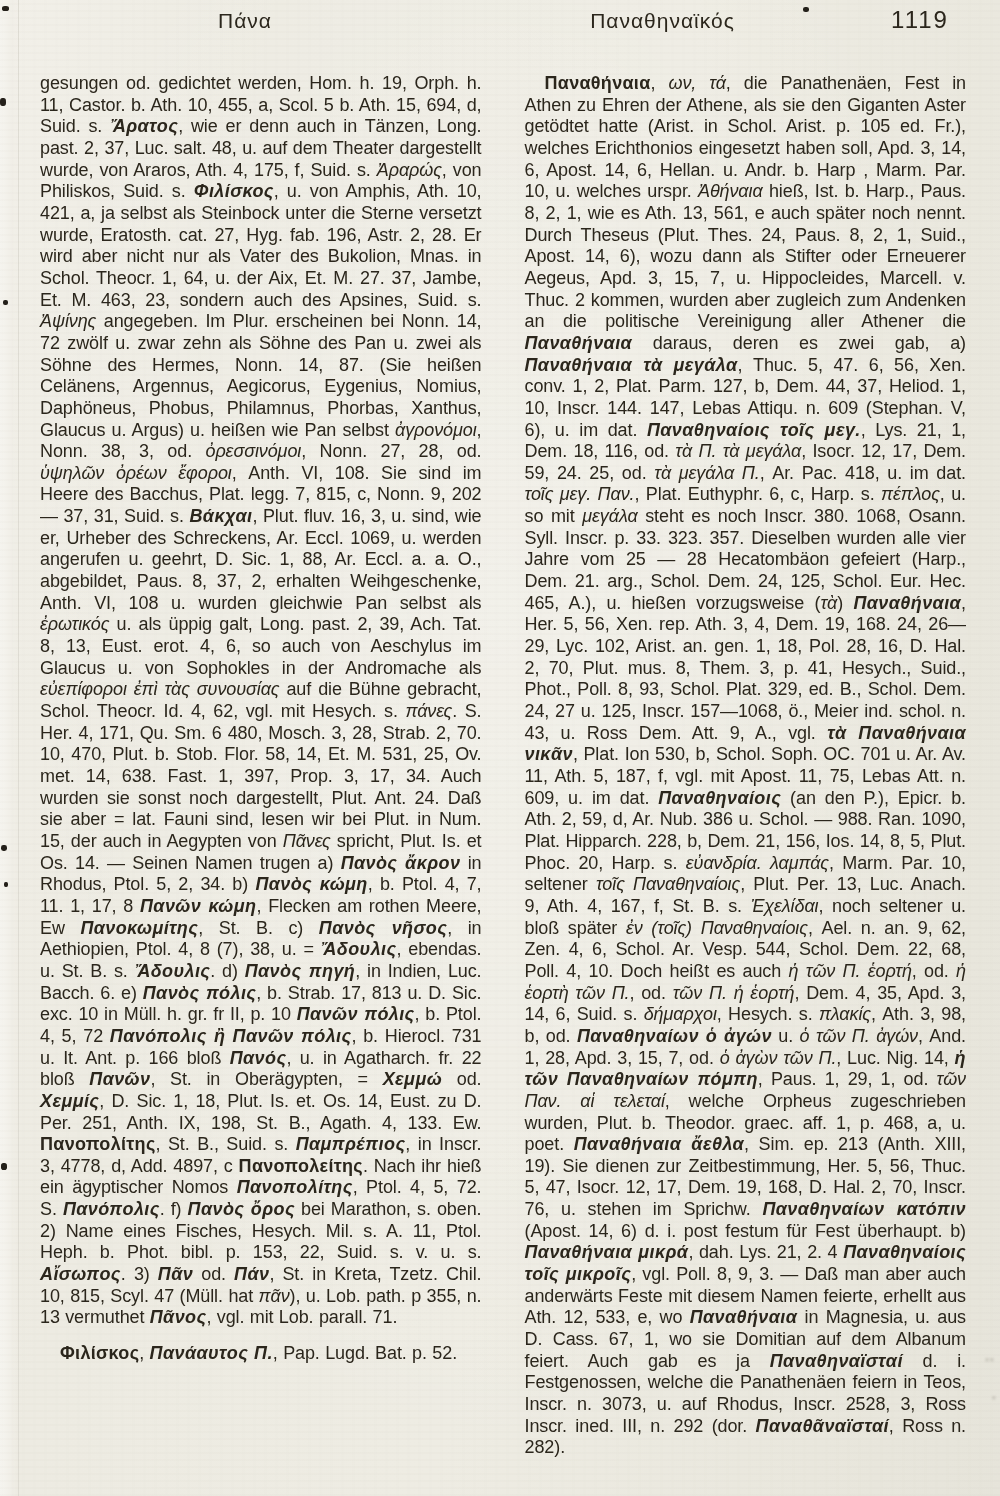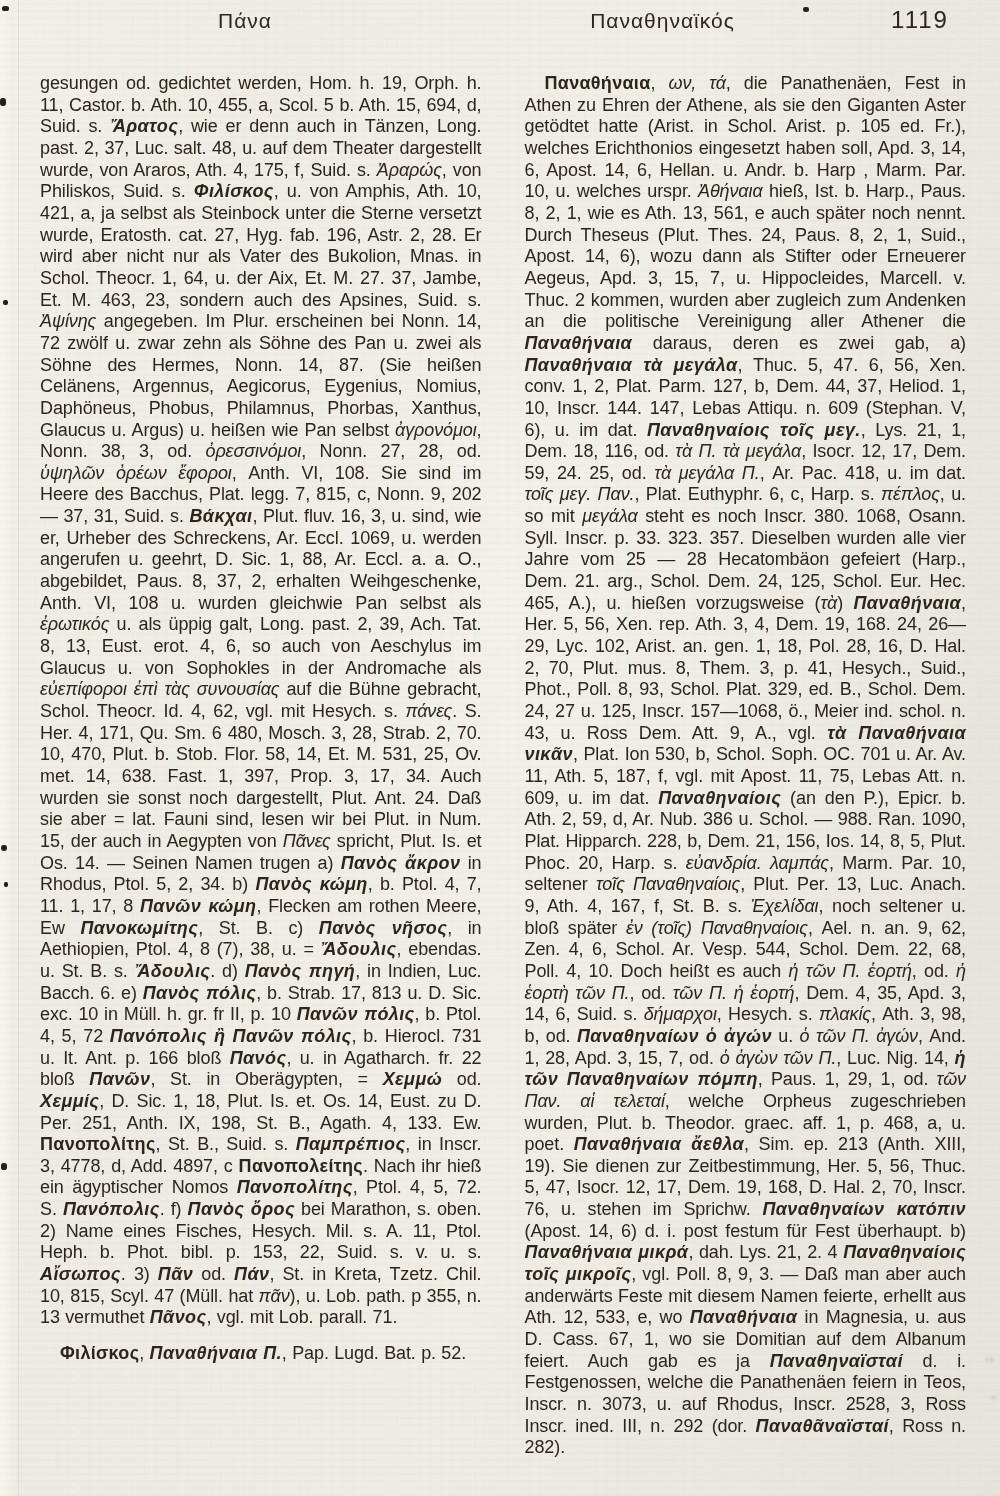--- a/index.html
+++ b/index.html
@@ -66,19 +66,19 @@
 
   <div class="running-head">
     <div class="head-left">Πάνα</div>
     <div class="head-right">Παναθηναϊκός</div>
     <div class="page-number">1119</div>
   </div>
 
   <div class="columns">
     <div class="col">
         <p class="para"><span class="run-n">gesungen od. gedichtet werden, Hom. h. 19, Orph. h. 11, Castor. b. Ath. 10, 455, a, Scol. 5 b. Ath. 15, 694, d, Suid. s. </span><span class="run-gb">Ἄρατος</span><span class="run-n">, wie er denn auch in Tänzen, Long. past. 2, 37, Luc. salt. 48, u. auf dem Theater dargestellt wurde, von Araros, Ath. 4, 175, f, Suid. s. </span><span class="run-g">Ἀραρώς</span><span class="run-n">, von Philiskos, Suid. s. </span><span class="run-gb">Φιλίσκος</span><span class="run-n">, u. von Amphis, Ath. 10, 421, a, ja selbst als Steinbock unter die Sterne versetzt wurde, Eratosth. cat. 27, Hyg. fab. 196, Astr. 2, 28. Er wird aber nicht nur als Vater des Bukolion, Mnas. in Schol. Theocr. 1, 64, u. der Aix, Et. M. 27. 37, Jambe, Et. M. 463, 23, sondern auch des Apsines, Suid. s. </span><span class="run-g">Ἀψίνης</span><span class="run-n"> angegeben. Im Plur. erscheinen bei Nonn. 14, 72 zwölf u. zwar zehn als Söhne des Pan u. zwei als Söhne des Hermes, Nonn. 14, 87. (Sie heißen Celänens, Argennus, Aegicorus, Eygenius, Nomius, Daphöneus, Phobus, Philamnus, Phorbas, Xanthus, Glaucus u. Argus) u. heißen wie Pan selbst </span><span class="run-g">ἀγρονόμοι</span><span class="run-n">, Nonn. 38, 3, od. </span><span class="run-g">ὀρεσσινόμοι</span><span class="run-n">, Nonn. 27, 28, od. </span><span class="run-g">ὑψηλῶν ὀρέων ἔφοροι</span><span class="run-n">, Anth. VI, 108. Sie sind im Heere des Bacchus, Plat. legg. 7, 815, c, Nonn. 9, 202 — 37, 31, Suid. s. </span><span class="run-gb">Βάκχαι</span><span class="run-n">, Plut. fluv. 16, 3, u. sind, wie er, Urheber des Schreckens, Ar. Eccl. 1069, u. werden angerufen u. geehrt, D. Sic. 1, 88, Ar. Eccl. a. a. O., abgebildet, Paus. 8, 37, 2, erhalten Weihgeschenke, Anth. VI, 108 u. wurden gleichwie Pan selbst als </span><span class="run-g">ἐρωτικός</span><span class="run-n"> u. als üppig galt, Long. past. 2, 39, Ach. Tat. 8, 13, Eust. erot. 4, 6, so auch von Aeschylus im Glaucus u. von Sophokles in der Andromache als </span><span class="run-g">εὐεπίφοροι ἐπὶ τὰς συνουσίας</span><span class="run-n"> auf die Bühne gebracht, Schol. Theocr. Id. 4, 62, vgl. mit Hesych. s. </span><span class="run-g">πάνες</span><span class="run-n">. S. Her. 4, 171, Qu. Sm. 6 480, Mosch. 3, 28, Strab. 2, 70. 10, 470, Plut. b. Stob. Flor. 58, 14, Et. M. 531, 25, Ov. met. 14, 638. Fast. 1, 397, Prop. 3, 17, 34. Auch wurden sie sonst noch dargestellt, Plut. Ant. 24. Daß sie aber = lat. Fauni sind, lesen wir bei Plut. in Num. 15, der auch in Aegypten von </span><span class="run-g">Πᾶνες</span><span class="run-n"> spricht, Plut. Is. et Os. 14. — Seinen Namen trugen a) </span><span class="run-gb">Πανὸς ἄκρον</span><span class="run-n"> in Rhodus, Ptol. 5, 2, 34. b) </span><span class="run-gb">Πανὸς κώμη</span><span class="run-n">, b. Ptol. 4, 7, 11. 1, 17, 8 </span><span class="run-gb">Πανῶν κώμη</span><span class="run-n">, Flecken am rothen Meere, Ew </span><span class="run-gb">Πανοκωμίτης</span><span class="run-n">, St. B. c) </span><span class="run-gb">Πανὸς νῆσος</span><span class="run-n">, in Aethiopien, Ptol. 4, 8 (7), 38, u. = </span><span class="run-gb">Ἄδουλις</span><span class="run-n">, ebendas. u. St. B. s. </span><span class="run-gb">Ἄδουλις</span><span class="run-n">. d) </span><span class="run-gb">Πανὸς πηγή</span><span class="run-n">, in Indien, Luc. Bacch. 6. e) </span><span class="run-gb">Πανὸς πόλις</span><span class="run-n">, b. Strab. 17, 813 u. D. Sic. exc. 10 in Müll. h. gr. fr II, p. 10 </span><span class="run-gb">Πανῶν πόλις</span><span class="run-n">, b. Ptol. 4, 5, 72 </span><span class="run-gb">Πανόπολις ἢ Πανῶν πόλις</span><span class="run-n">, b. Hierocl. 731 u. It. Ant. p. 166 bloß </span><span class="run-gb">Πανός</span><span class="run-n">, u. in Agatharch. fr. 22 bloß </span><span class="run-gb">Πανῶν</span><span class="run-n">, St. in Oberägypten, = </span><span class="run-gb">Χεμμώ</span><span class="run-n"> od. </span><span class="run-gb">Χεμμίς</span><span class="run-n">, D. Sic. 1, 18, Plut. Is. et. Os. 14, Eust. zu D. Per. 251, Anth. IX, 198, St. B., Agath. 4, 133. Ew. </span><span class="run-hw">Πανοπολίτης</span><span class="run-n">, St. B., Suid. s. </span><span class="run-gb">Παμπρέπιος</span><span class="run-n">, in Inscr. 3, 4778, d, Add. 4897, c </span><span class="run-hw">Πανοπολείτης</span><span class="run-n">. Nach ihr hieß ein ägyptischer Nomos </span><span class="run-gb">Πανοπολίτης</span><span class="run-n">, Ptol. 4, 5, 72. S. </span><span class="run-gb">Πανόπολις</span><span class="run-n">. f) </span><span class="run-gb">Πανὸς ὄρος</span><span class="run-n"> bei Marathon, s. oben. 2) Name eines Fisches, Hesych. Mil. s. A. 11, Ptol. Heph. b. Phot. bibl. p. 153, 22, Suid. s. v. u. s. </span><span class="run-gb">Αἴσωπος</span><span class="run-n">. 3) </span><span class="run-gb">Πᾶν</span><span class="run-n"> od. </span><span class="run-gb">Πάν</span><span class="run-n">, St. in Kreta, Tzetz. Chil. 10, 815, Scyl. 47 (Müll. hat </span><span class="run-g">πᾶν</span><span class="run-n">), u. Lob. path. p 355, n. 13 vermuthet </span><span class="run-gb">Πᾶνος</span><span class="run-n">, vgl. mit Lob. parall. 71.</span></p>
-        <p class="para indent"><span class="run-hw">Φιλίσκος</span><span class="run-n">, </span><span class="run-gb">Παναθήναια Π.</span><span class="run-n">, Pap. Lugd. Bat. p. 52.</span></p>
+        <p class="para indent"><span class="run-hw">Φιλίσκος</span><span class="run-n">, </span><span class="run-gb">Πανάαυτος Π.</span><span class="run-n">, Pap. Lugd. Bat. p. 52.</span></p>
       </div>
     <div class="col">
         <p class="para indent"><span class="run-hw">Παναθήναια</span><span class="run-n">, </span><span class="run-g">ων, τά</span><span class="run-n">, die Panathenäen, Fest in Athen zu Ehren der Athene, als sie den Giganten Aster getödtet hatte (Arist. in Schol. Arist. p. 105 ed. Fr.), welches Erichthonios eingesetzt haben soll, Apd. 3, 14, 6, Apost. 14, 6, Hellan. u. Andr. b. Harp , Marm. Par. 10, u. welches urspr. </span><span class="run-g">Ἀθήναια</span><span class="run-n"> hieß, Ist. b. Harp., Paus. 8, 2, 1, wie es Ath. 13, 561, e auch später noch nennt. Durch Theseus (Plut. Thes. 24, Paus. 8, 2, 1, Suid., Apost. 14, 6), wozu dann als Stifter oder Erneuerer Aegeus, Apd. 3, 15, 7, u. Hippocleides, Marcell. v. Thuc. 2 kommen, wurden aber zugleich zum Andenken an die politische Vereinigung aller Athener die </span><span class="run-gb">Παναθήναια</span><span class="run-n"> daraus, deren es zwei gab, a) </span><span class="run-gb">Παναθήναια τὰ μεγάλα</span><span class="run-n">, Thuc. 5, 47. 6, 56, Xen. conv. 1, 2, Plat. Parm. 127, b, Dem. 44, 37, Heliod. 1, 10, Inscr. 144. 147, Lebas Attiqu. n. 609 (Stephan. V, 6), u. im dat. </span><span class="run-gb">Παναθηναίοις τοῖς μεγ.</span><span class="run-n">, Lys. 21, 1, Dem. 18, 116, od. </span><span class="run-g">τὰ Π. τὰ μεγάλα</span><span class="run-n">, Isocr. 12, 17, Dem. 59, 24. 25, od. </span><span class="run-g">τὰ μεγάλα Π.</span><span class="run-n">, Ar. Pac. 418, u. im dat. </span><span class="run-g">τοῖς μεγ. Παν.</span><span class="run-n">, Plat. Euthyphr. 6, c, Harp. s. </span><span class="run-g">πέπλος</span><span class="run-n">, u. so mit </span><span class="run-g">μεγάλα</span><span class="run-n"> steht es noch Inscr. 380. 1068, Osann. Syll. Inscr. p. 33. 323. 357. Dieselben wurden alle vier Jahre vom 25 — 28 Hecatombäon gefeiert (Harp., Dem. 21. arg., Schol. Dem. 24, 125, Schol. Eur. Hec. 465, A.), u. hießen vorzugsweise (</span><span class="run-g">τὰ</span><span class="run-n">) </span><span class="run-gb">Παναθήναια</span><span class="run-n">, Her. 5, 56, Xen. rep. Ath. 3, 4, Dem. 19, 168. 24, 26—29, Lyc. 102, Arist. an. gen. 1, 18, Pol. 28, 16, D. Hal. 2, 70, Plut. mus. 8, Them. 3, p. 41, Hesych., Suid., Phot., Poll. 8, 93, Schol. Plat. 329, ed. B., Schol. Dem. 24, 27 u. 125, Inscr. 157—1068, ö., Meier ind. schol. n. 43, u. Ross Dem. Att. 9, A., vgl. </span><span class="run-gb">τὰ Παναθήναια νικᾶν</span><span class="run-n">, Plat. Ion 530, b, Schol. Soph. OC. 701 u. Ar. Av. 11, Ath. 5, 187, f, vgl. mit Apost. 11, 75, Lebas Att. n. 609, u. im dat. </span><span class="run-gb">Παναθηναίοις</span><span class="run-n"> (an den P.), Epicr. b. Ath. 2, 59, d, Ar. Nub. 386 u. Schol. — 988. Ran. 1090, Plat. Hipparch. 228, b, Dem. 21, 156, Ios. 14, 8, 5, Plut. Phoc. 20, Harp. s. </span><span class="run-g">εὐανδρία. λαμπάς</span><span class="run-n">, Marm. Par. 10, seltener </span><span class="run-g">τοῖς Παναθηναίοις</span><span class="run-n">, Plut. Per. 13, Luc. Anach. 9, Ath. 4, 167, f, St. B. s. </span><span class="run-g">Ἐχελίδαι</span><span class="run-n">, noch seltener u. bloß später </span><span class="run-g">ἐν (τοῖς) Παναθηναίοις</span><span class="run-n">, Ael. n. an. 9, 62, Zen. 4, 6, Schol. Ar. Vesp. 544, Schol. Dem. 22, 68, Poll. 4, 10. Doch heißt es auch </span><span class="run-g">ἡ τῶν Π. ἑορτή</span><span class="run-n">, od. </span><span class="run-g">ἡ ἑορτὴ τῶν Π.</span><span class="run-n">, od. </span><span class="run-g">τῶν Π. ἡ ἑορτή</span><span class="run-n">, Dem. 4, 35, Apd. 3, 14, 6, Suid. s. </span><span class="run-g">δήμαρχοι</span><span class="run-n">, Hesych. s. </span><span class="run-g">πλακίς</span><span class="run-n">, Ath. 3, 98, b, od. </span><span class="run-gb">Παναθηναίων ὁ ἀγών</span><span class="run-n"> u. </span><span class="run-g">ὁ τῶν Π. ἀγών</span><span class="run-n">, And. 1, 28, Apd. 3, 15, 7, od. </span><span class="run-g">ὁ ἀγὼν τῶν Π.</span><span class="run-n">, Luc. Nig. 14, </span><span class="run-gb">ἡ τῶν Παναθηναίων πόμπη</span><span class="run-n">, Paus. 1, 29, 1, od. </span><span class="run-g">τῶν Παν. αἱ τελεταί</span><span class="run-n">, welche Orpheus zugeschrieben wurden, Plut. b. Theodor. graec. aff. 1, p. 468, a, u. poet. </span><span class="run-gb">Παναθήναια ἄεθλα</span><span class="run-n">, Sim. ep. 213 (Anth. XIII, 19). Sie dienen zur Zeitbestimmung, Her. 5, 56, Thuc. 5, 47, Isocr. 12, 17, Dem. 19, 168, D. Hal. 2, 70, Inscr. 76, u. stehen im Sprichw. </span><span class="run-gb">Παναθηναίων κατόπιν</span><span class="run-n"> (Apost. 14, 6) d. i. post festum für Fest überhaupt. b) </span><span class="run-gb">Παναθήναια μικρά</span><span class="run-n">, dah. Lys. 21, 2. 4 </span><span class="run-gb">Παναθηναίοις τοῖς μικροῖς</span><span class="run-n">, vgl. Poll. 8, 9, 3. — Daß man aber auch anderwärts Feste mit diesem Namen feierte, erhellt aus Ath. 12, 533, e, wo </span><span class="run-gb">Παναθήναια</span><span class="run-n"> in Magnesia, u. aus D. Cass. 67, 1, wo sie Domitian auf dem Albanum feiert. Auch gab es ja </span><span class="run-gb">Παναθηναϊσταί</span><span class="run-n"> d. i. Festgenossen, welche die Panathenäen feiern in Teos, Inscr. n. 3073, u. auf Rhodus, Inscr. 2528, 3, Ross Inscr. ined. III, n. 292 (dor. </span><span class="run-gb">Παναθᾶναϊσταί</span><span class="run-n">, Ross n. 282).</span></p>
       </div>
   </div>
 </div>
 
 </body></html>

